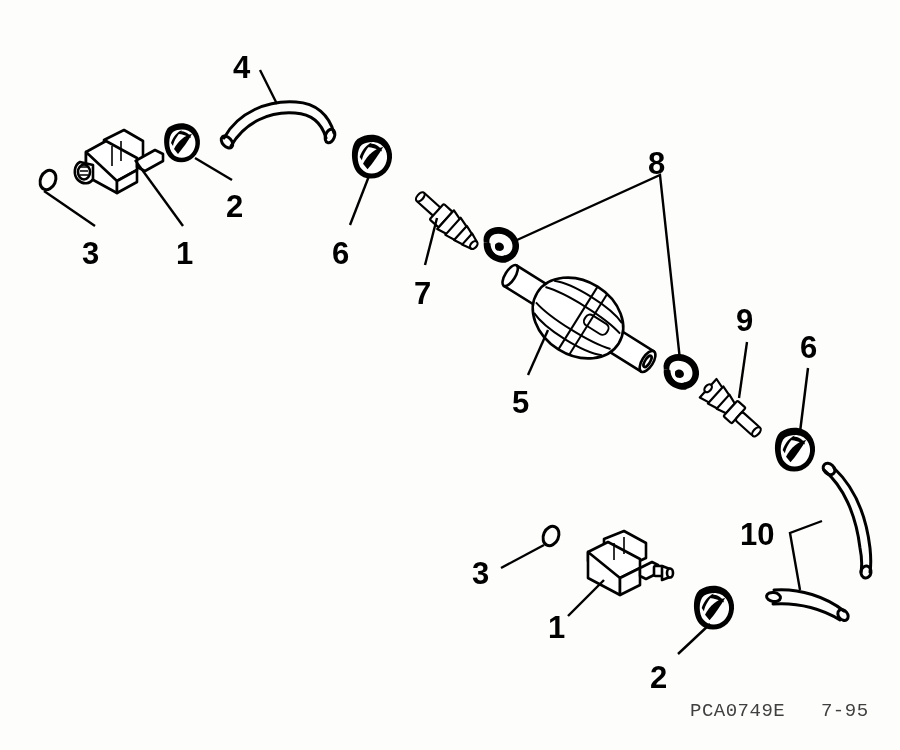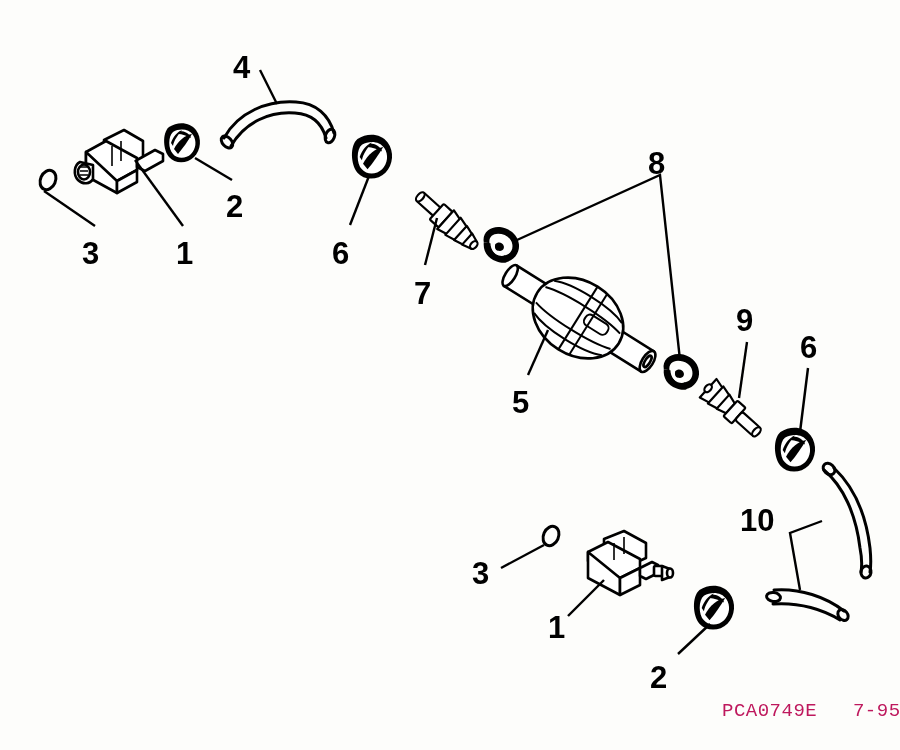--- a/index.html
+++ b/index.html
@@ -31,23 +31,22 @@
     line-height: 31px;
     color: #000000;
     white-space: nowrap;
     user-select: none;
   }
   .caption {
     position: absolute;
     font-family: "Liberation Mono", monospace;
     font-size: 19px;
     letter-spacing: 0.5px;
-    color: #be185d;
+    color: #404040;
     white-space: pre;
-    margin-left: 32px;
   }
 </style>
 </head>
 <body>
 
 <div id="page">
 
   <svg id="diagram-svg" viewBox="0 0 900 750">
     <defs>
 
@@ -231,20 +230,20 @@
   <div class="callout" style="left:233px; top:52px;">4</div>
   <div class="callout" style="left:648px; top:148px;">8</div>
   <div class="callout" style="left:226px; top:191px;">2</div>
   <div class="callout" style="left:332px; top:238px;">6</div>
   <div class="callout" style="left:82px; top:238px;">3</div>
   <div class="callout" style="left:176px; top:238px;">1</div>
   <div class="callout" style="left:414px; top:278px;">7</div>
   <div class="callout" style="left:736px; top:305px;">9</div>
   <div class="callout" style="left:800px; top:332px;">6</div>
   <div class="callout" style="left:512px; top:387px;">5</div>
-  <div class="callout" style="left:740px; top:505px;">10</div>
+  <div class="callout" style="left:740px; top:519px;">10</div>
   <div class="callout" style="left:472px; top:558px;">3</div>
   <div class="callout" style="left:548px; top:612px;">1</div>
   <div class="callout" style="left:650px; top:662px;">2</div>
 
   <div class="caption" style="left:690px; top:700px;">PCA0749E   7-95</div>
 
 </div>
 
 </body></html>

